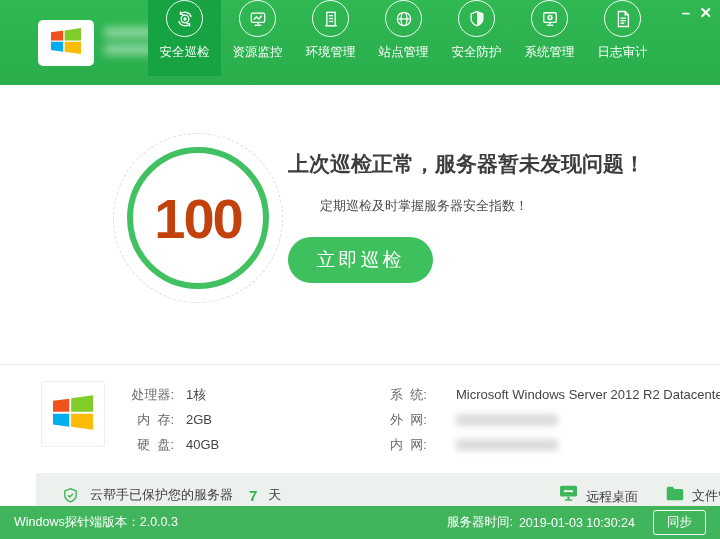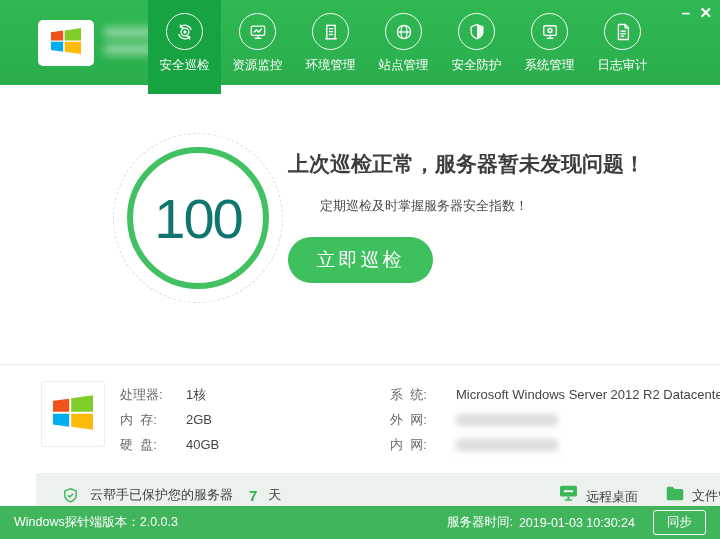--- a/index.html
+++ b/index.html
@@ -11,55 +11,55 @@
   .navbar { position:absolute; top:0; left:0; width:720px; height:85px;
             background:linear-gradient(180deg,#30b853,#29ae4b); }
   .logo-tile { position:absolute; left:38px; top:20px; width:56px; height:46px;
                background:#fff; border-radius:5px; display:flex; align-items:center; justify-content:center; }
   .blur-line { position:absolute; width:54px; height:11px; border-radius:3px;
                background:rgba(255,255,255,.45); filter:blur(4px); }
   .blur-line.l1 { left:104px; top:27px; }
   .blur-line.l2 { left:104px; top:44px; }
 
   .tabs { position:absolute; left:148px; top:0; height:85px; display:flex; }
-  .tab { width:73px; height:94px; display:flex; flex-direction:column; align-items:center;
-         padding-top:13px; cursor:pointer; }
+  .tab { width:73px; height:76px; display:flex; flex-direction:column; align-items:center;
+         cursor:pointer; }
   .tab.active { background:#17a342; }
   .tab-circle { width:37px; height:37px; border:1.5px solid rgba(255,255,255,.95); border-radius:50%;
                 display:flex; align-items:center; justify-content:center; }
   .tab-label { margin-top:7px; font-size:12.5px; color:#fff; white-space:nowrap; }
 
   .win-btn { position:absolute; top:2px; color:#fff; font-weight:bold; cursor:pointer;
              font-size:15px; line-height:18px; padding:2px 4px; }
   .win-btn.min { right:26px; }
   .win-btn.close { right:4px; }
 
   
   .score-wrap { position:absolute; left:113px; top:133px; width:170px; height:170px;
                 border:1px dashed #dcdcdc; border-radius:50%; }
   .score-ring { position:absolute; left:13px; top:13px; right:13px; bottom:13px;
                 border:6px solid #42c162; border-radius:50%;
                 display:flex; align-items:center; justify-content:center; }
-  .score-num { font-size:56px; color:#0f766e; font-weight:400; letter-spacing:-2px; }
+  .score-num { font-size:56px; color:#c2410c; font-weight:700; letter-spacing:-2px; }
 
   .main-title { position:absolute; left:288px; top:150px; font-size:21px; color:#3c3c3c;
                 font-weight:600; white-space:nowrap; }
   .main-sub { position:absolute; left:289px; top:197px; font-size:13px; color:#4a4a4a; white-space:nowrap;margin-left:31px; }
   .scan-btn { position:absolute; left:288px; top:237px; width:145px; height:46px;
               border:none; border-radius:23px; background:#3ec05f; color:#fff;
               font-size:19px; letter-spacing:3px; cursor:pointer; font-family:inherit; }
 
   .divider { position:absolute; left:0; top:364px; width:720px; border-top:1px solid #ececec; }
 
   
   .os-tile { position:absolute; left:41px; top:381px; width:64px; height:66px;
              border:1px solid #ededed; border-radius:3px;
              display:flex; align-items:center; justify-content:center; background:#fff; }
   .specs { position:absolute; top:382px; font-size:13px; }
-  .specs.left-col { left:120px; }
+  .specs.left-col { left:120px;text-align:right; }
   .specs.right-col { left:390px; }
   .spec-row { display:flex; align-items:center; height:25px; }
   .spec-label { color:#6a6a6a; width:54px; white-space:pre; }
   .spec-value { color:#454545; margin-left:12px; white-space:nowrap; }
   .redacted { width:102px; height:12px; margin-left:12px; border-radius:2px;
               background:#bfbfbf; opacity:.55; filter:blur(3px); }
 
   
   .protect-bar { position:absolute; left:0; top:473px; width:720px; height:44px;
                  background:#edf1ee; display:flex; align-items:center;margin-left:36px; }

